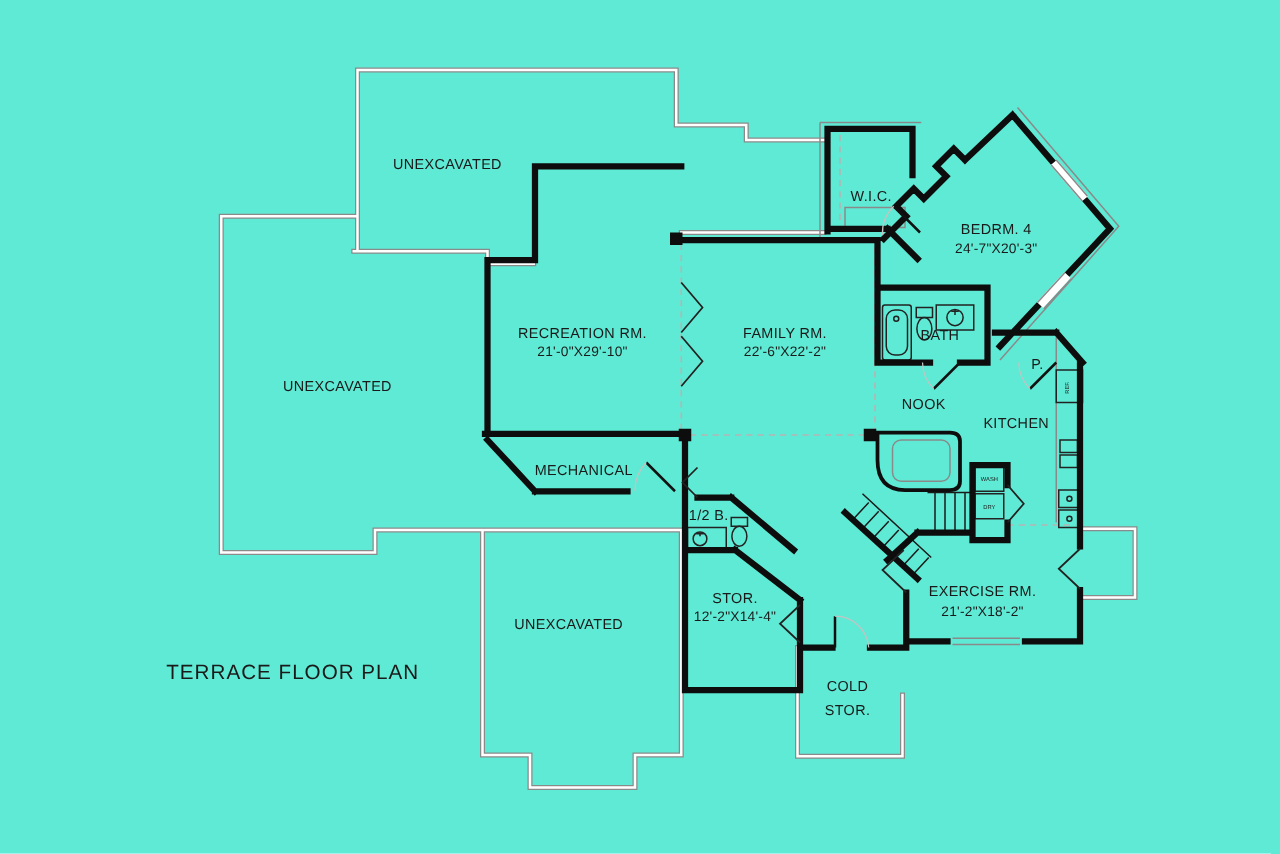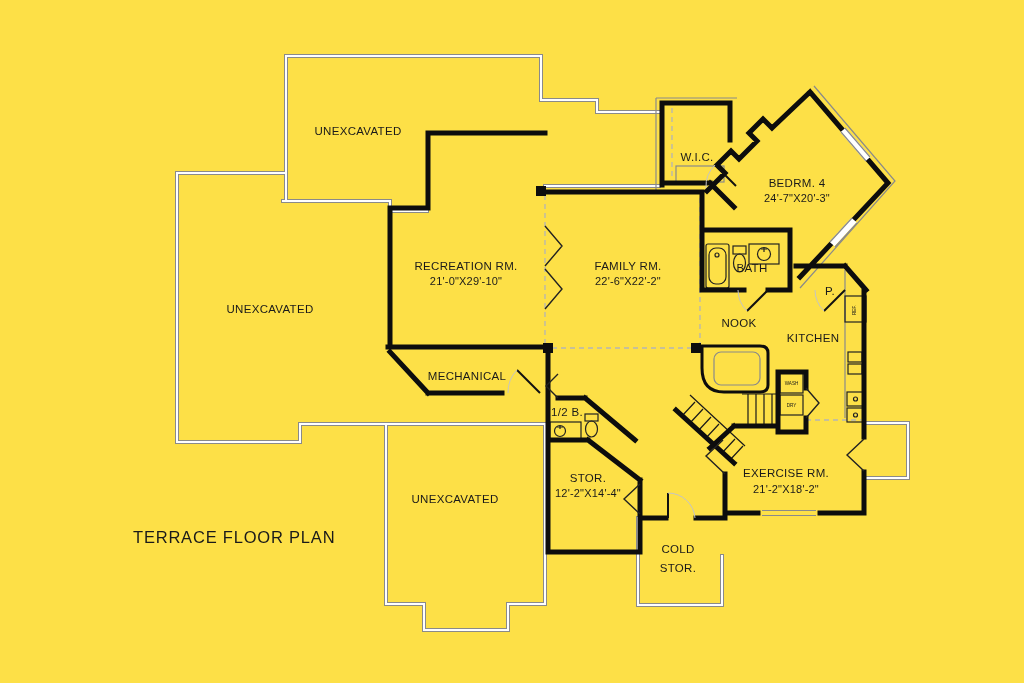--- a/index.html
+++ b/index.html
@@ -1,16 +1,16 @@
 <!DOCTYPE html>
 <html><head>
 <meta charset="utf-8">
 <style>
   html,body{margin:0;padding:0;background:#ffffff;}
-  .page{width:1024px;height:683px;background:#fde047;position:relative;overflow:hidden;}
+  .page{width:1024px;height:683px;background:#5eead4;position:relative;overflow:hidden;}
   svg{display:block;}
   
   .wall      {stroke:#0d0d0d;stroke-width:5;fill:none;stroke-linecap:square;}
   .wallmed   {stroke:#0d0d0d;stroke-width:3;fill:none;stroke-linecap:square;}
   .thin      {stroke:#1a1a1a;stroke-width:1.2;fill:none;}
   .fo        {stroke:#8a8a8a;stroke-width:4;fill:none;stroke-linecap:square;}
   .fi        {stroke:#ffffff;stroke-width:2;fill:none;stroke-linecap:square;}
   .gthin     {stroke:#8a8a8a;stroke-width:1.2;fill:none;}
   .dash      {stroke:#b5b5b5;stroke-width:1.3;fill:none;stroke-dasharray:5 4;}
   .leaf      {stroke:#111;stroke-width:2;fill:none;}

